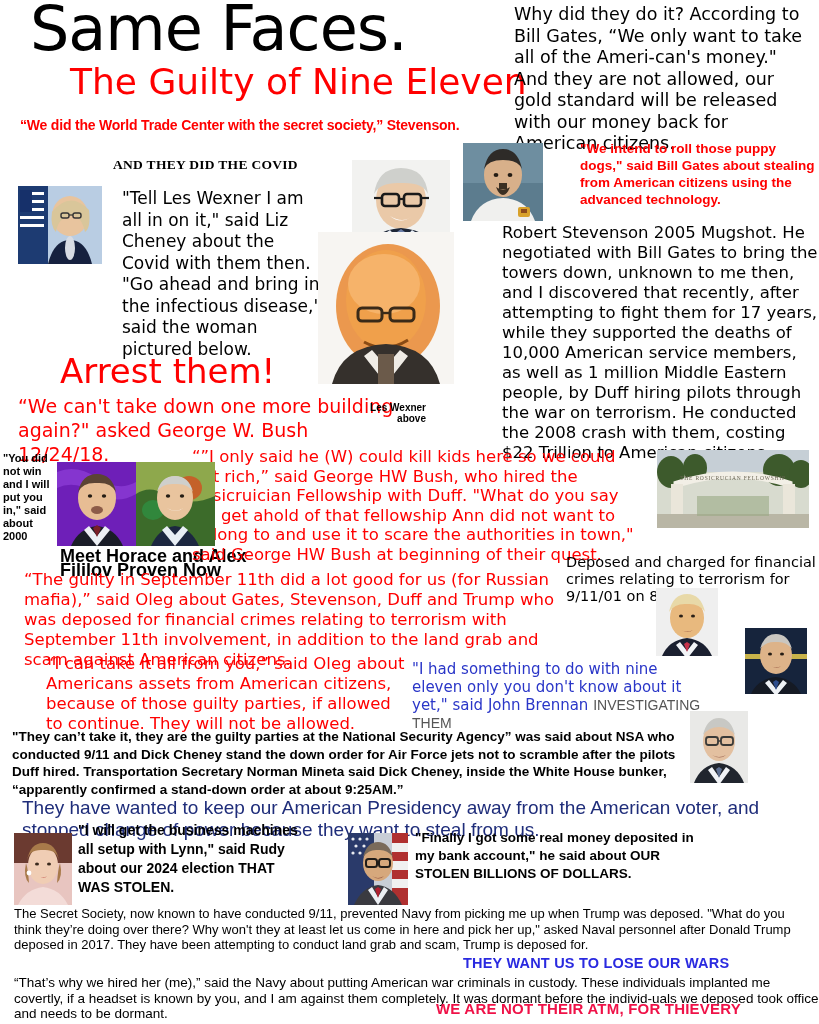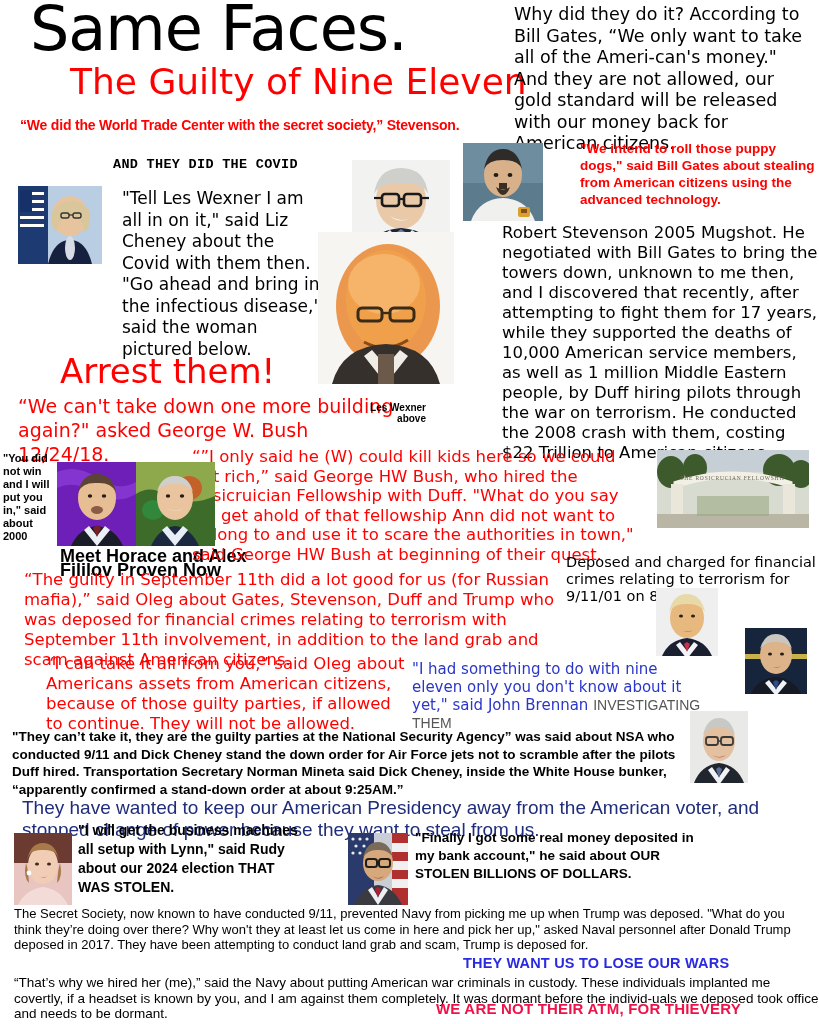--- a/index.html
+++ b/index.html
@@ -47,21 +47,21 @@
   #gates-puppy {
     left:580px; top:140px; width:238px;
     font-size:13.5px; line-height:17px; font-weight:bold;
     font-family:"Liberation Sans", sans-serif;
   }
 
   
   #covid-heading {
     left:113px; top:157px;
     font-size:13.5px; font-weight:bold;
-    font-family:Liberation Mono, monospace;
+    font-family:Liberation Serif, serif;
     letter-spacing:0.3px;
   }
   #cheney-quote {
     left:122px; top:188px; width:205px;
     font-size:17px; line-height:21.5px;
   }
   #arrest-them {
     left:60px; top:353px;
     font-size:34px; line-height:36px;
   }

